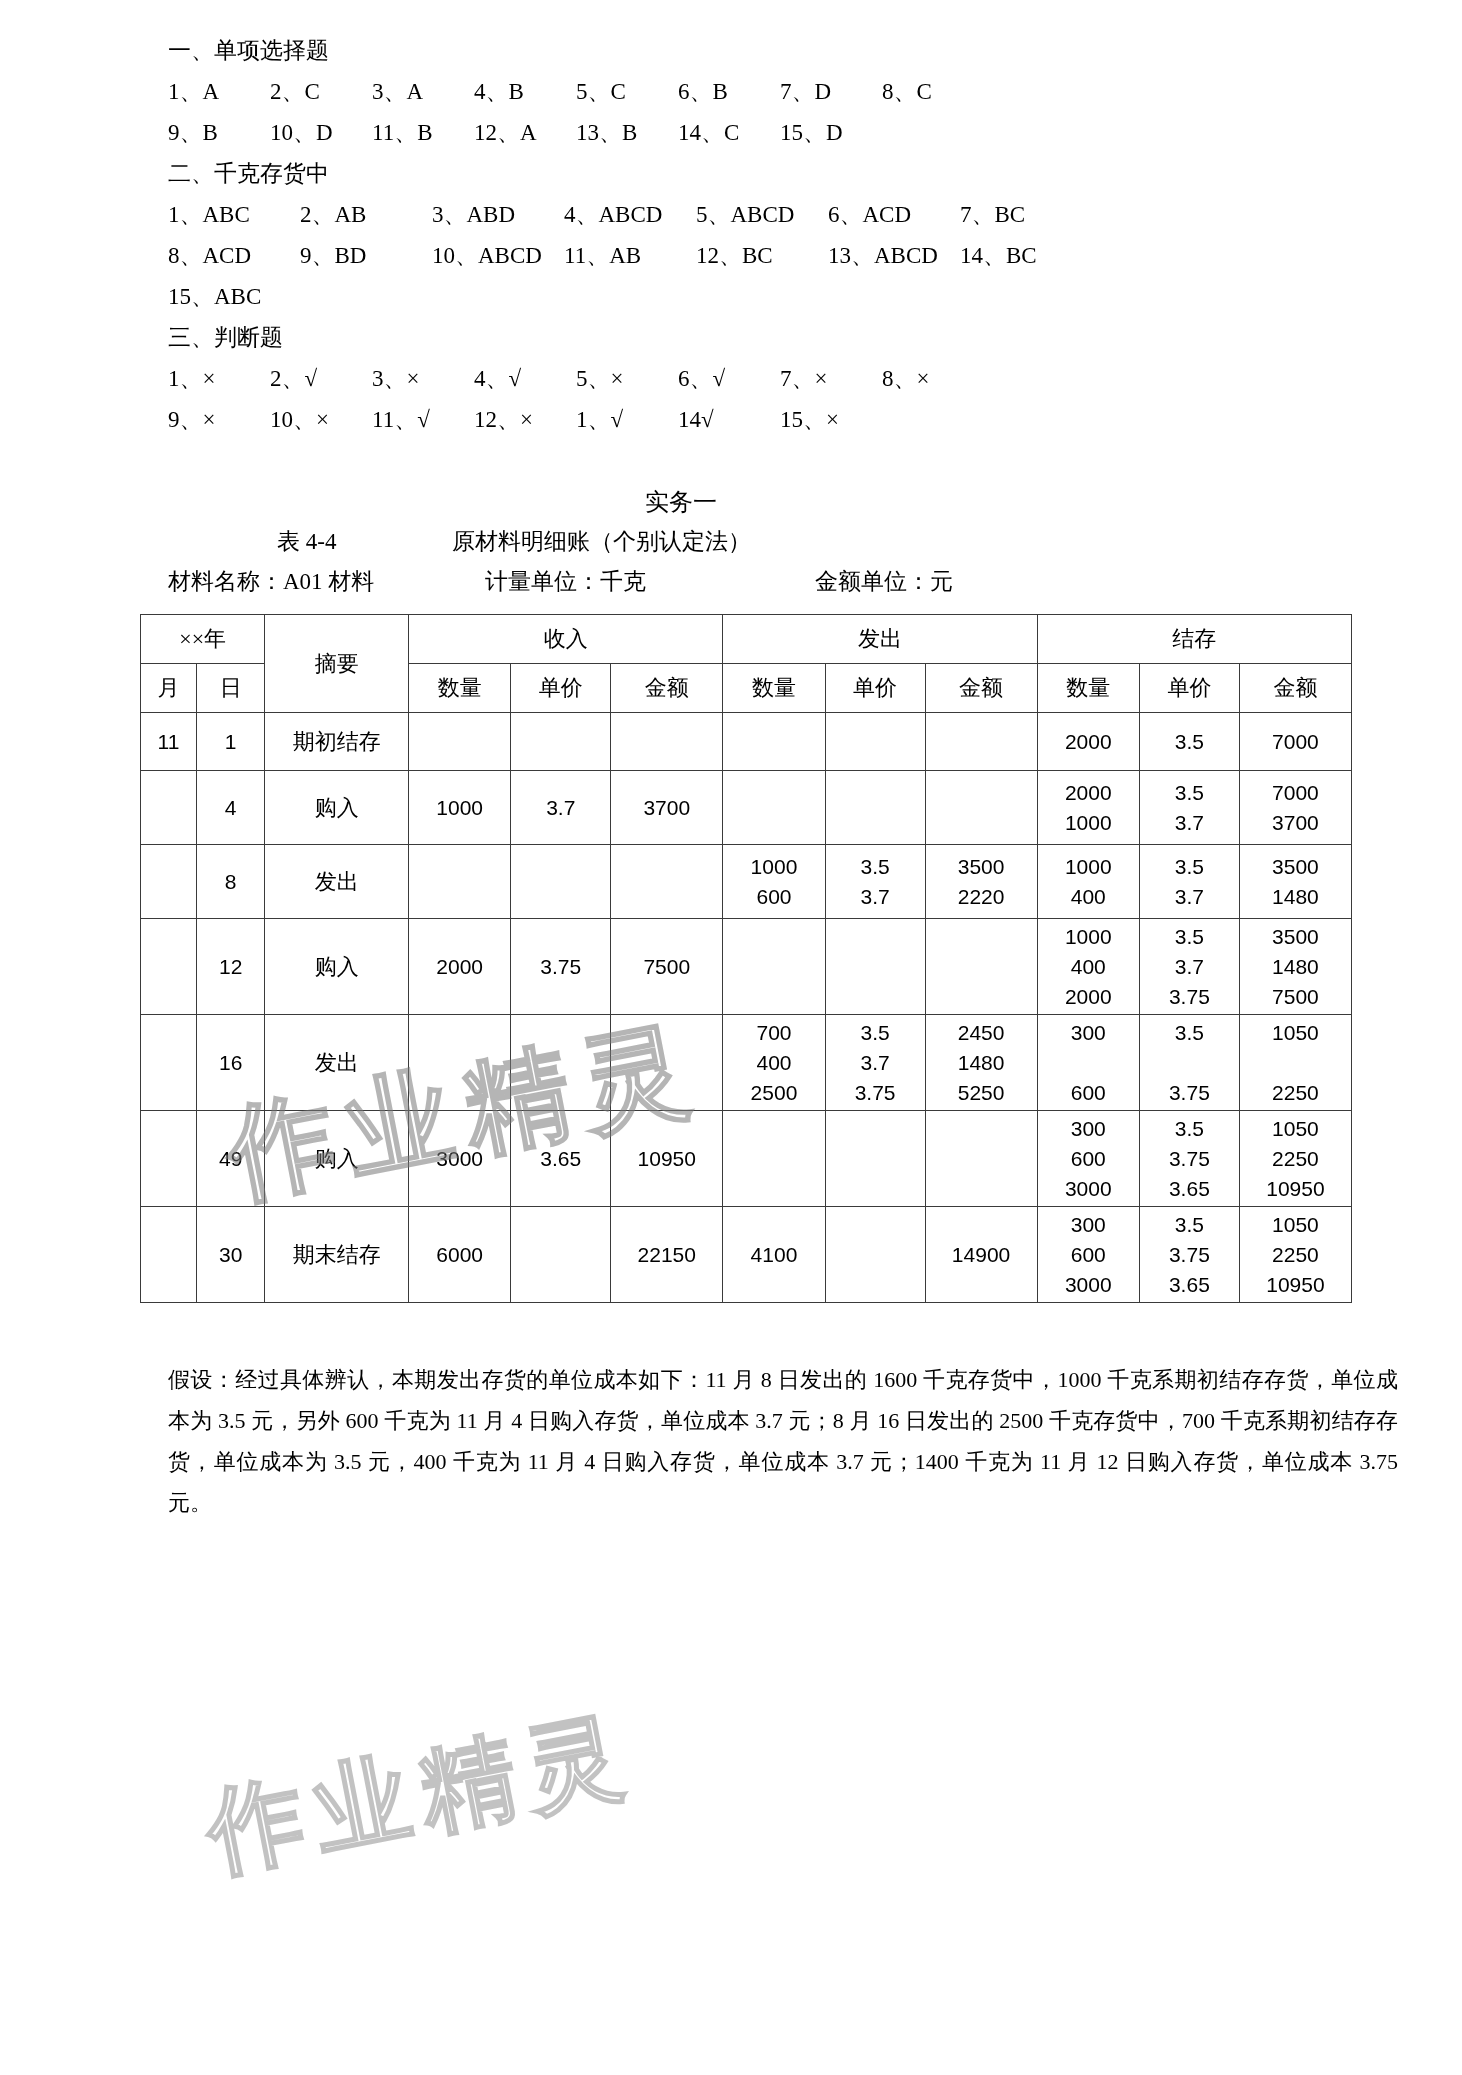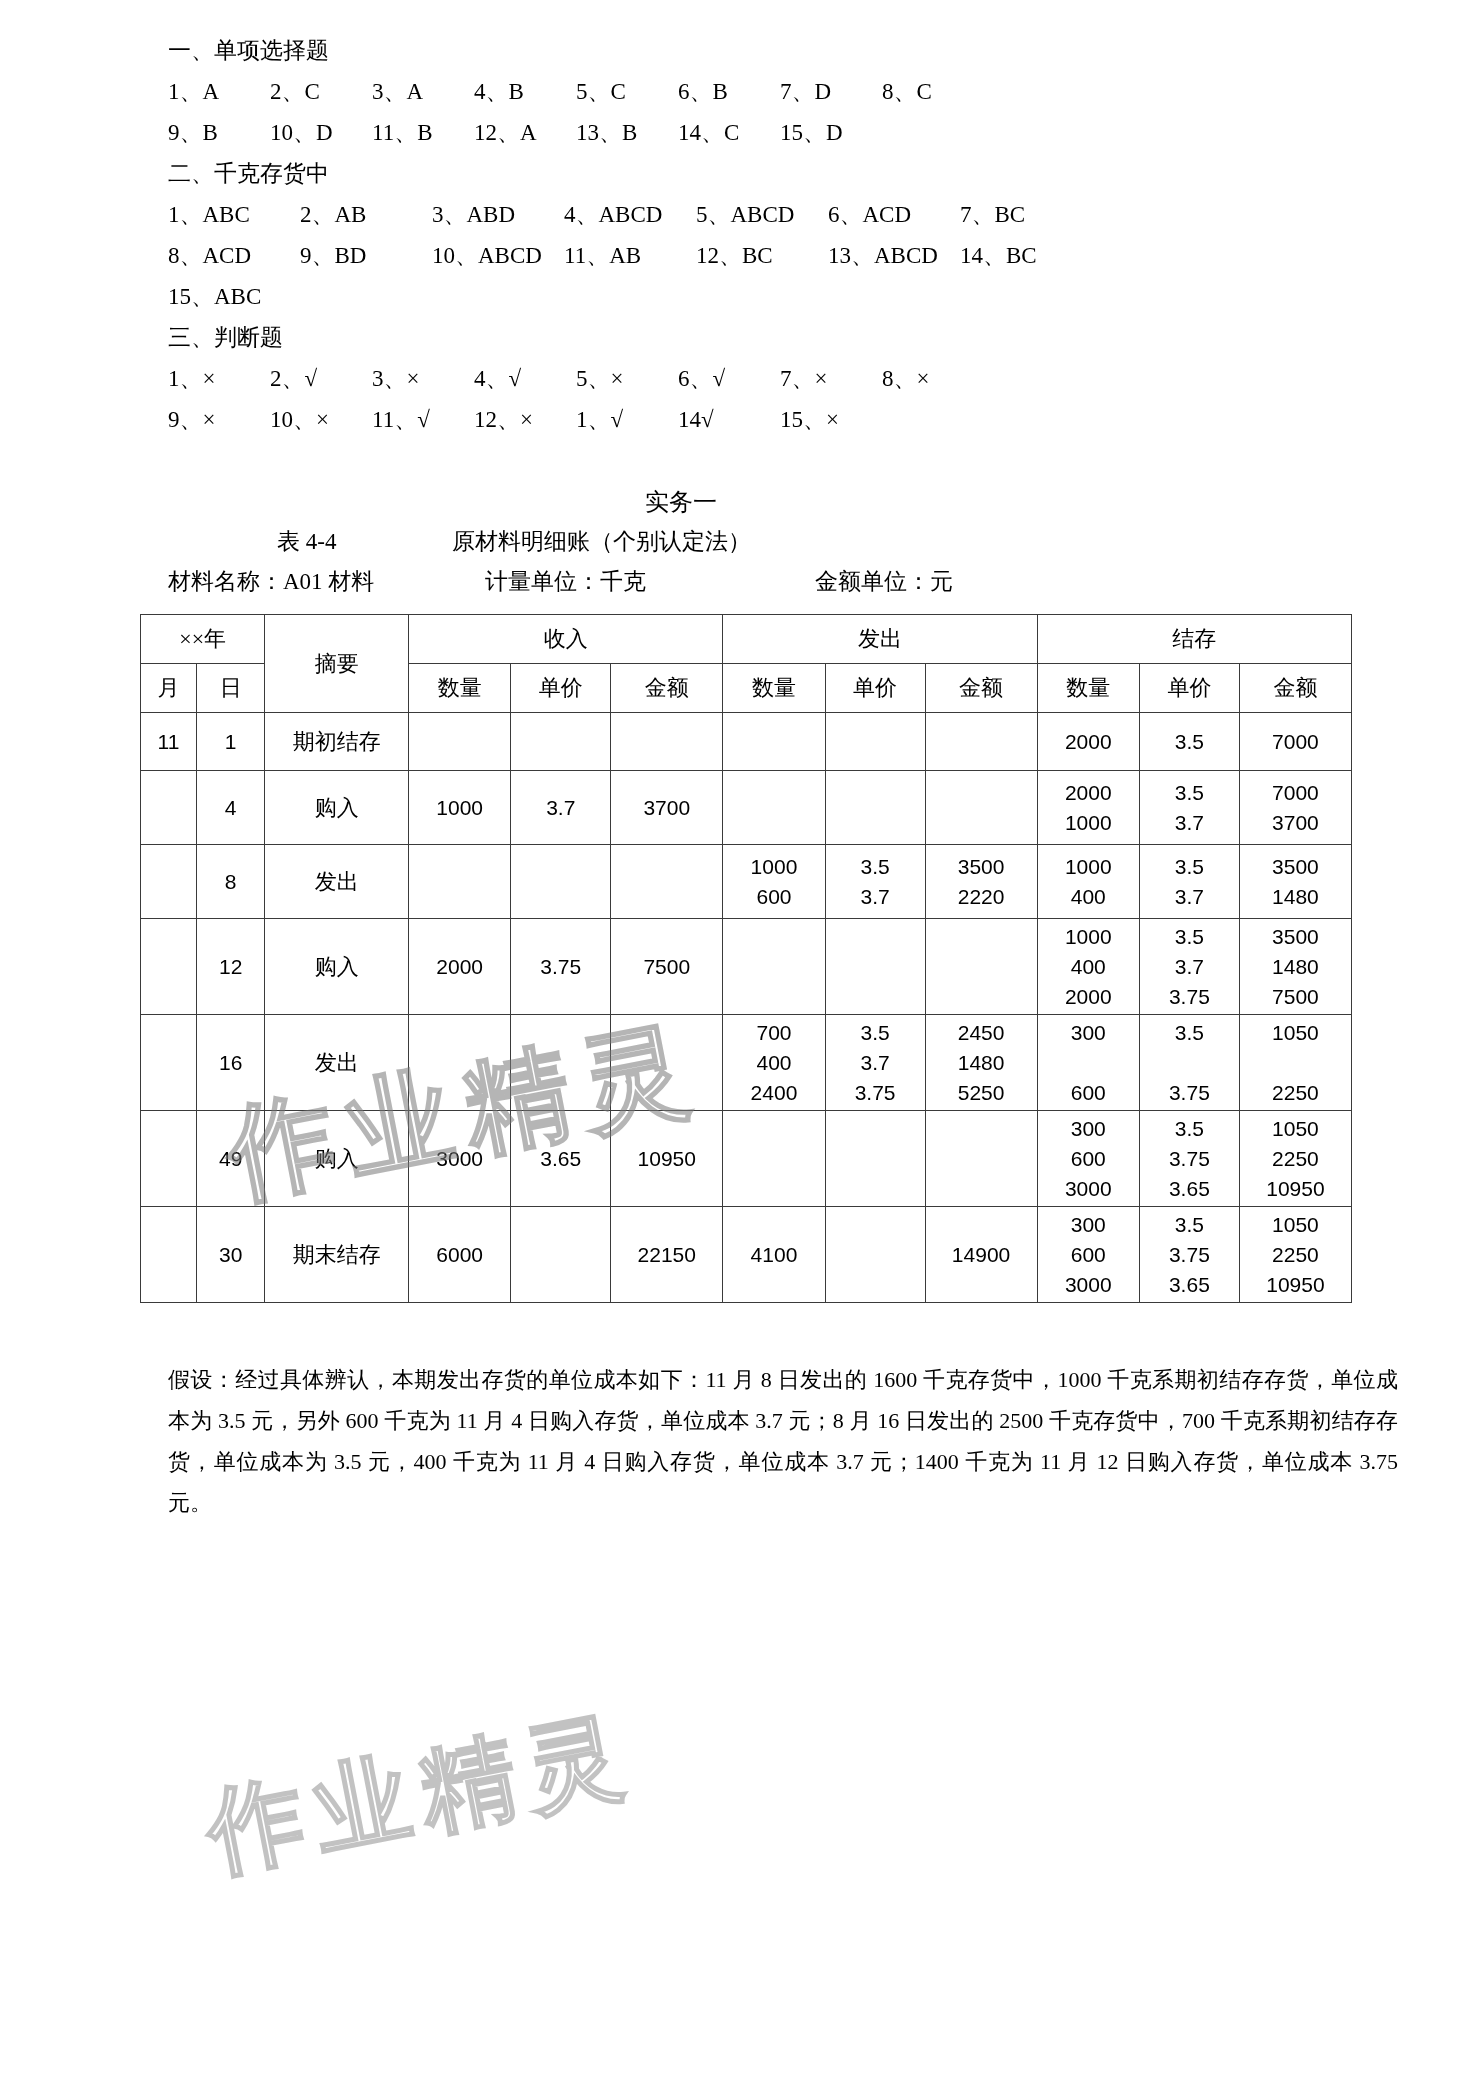--- a/index.html
+++ b/index.html
@@ -365,21 +365,21 @@
           <tr class="rowh-3">
             <td></td>
             <td>16</td>
             <td class="desc">发出</td>
             <td></td>
             <td></td>
             <td></td>
             <td class="stack">
               <span class="ln">700</span>
               <span class="ln">400</span>
-              <span class="ln">2400</span>
+              <span class="ln">2500</span>
             </td>
             <td class="stack">
               <span class="ln">3.5</span>
               <span class="ln">3.7</span>
               <span class="ln">3.75</span>
             </td>
             <td class="stack">
               <span class="ln">2450</span>
               <span class="ln">1480</span>
               <span class="ln">5250</span>

